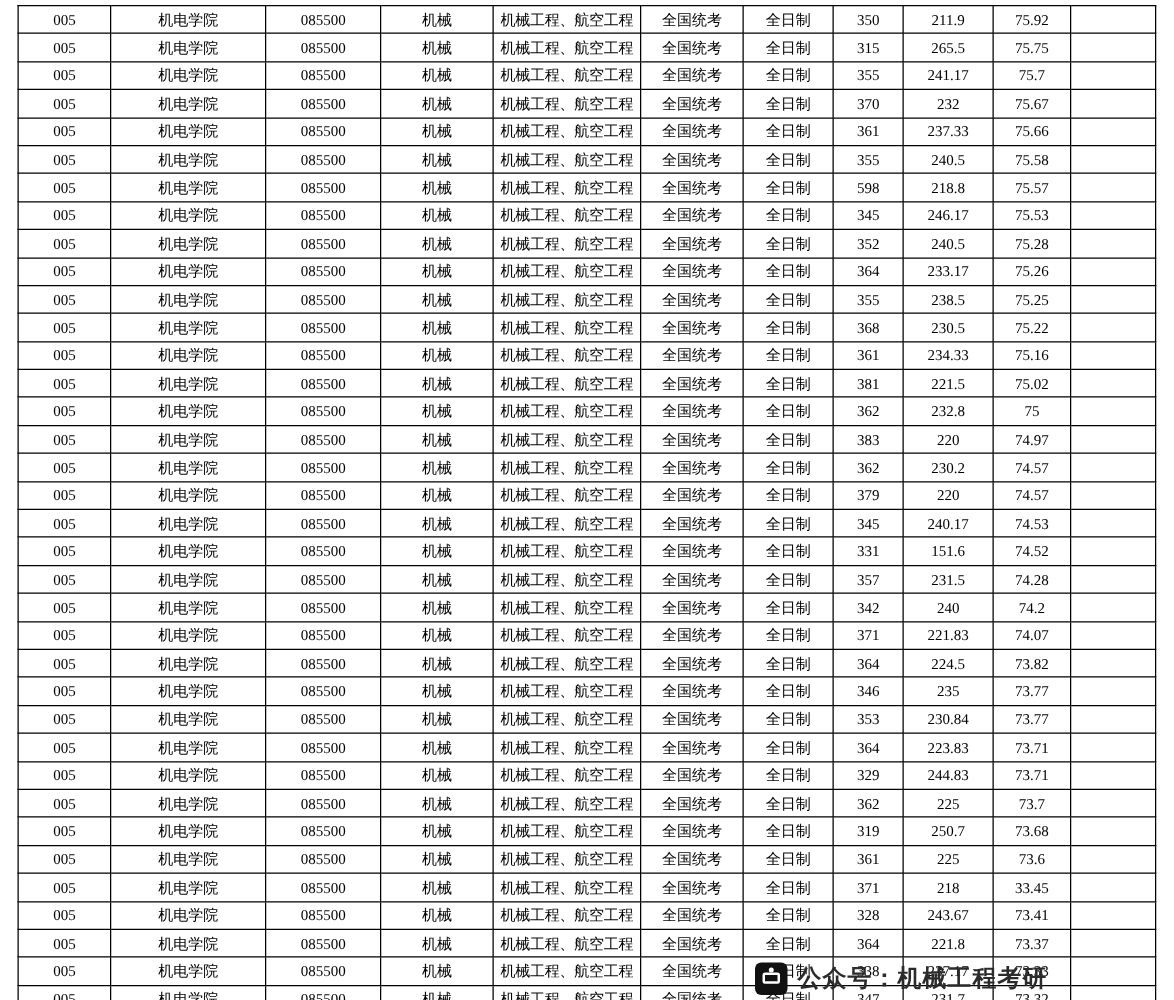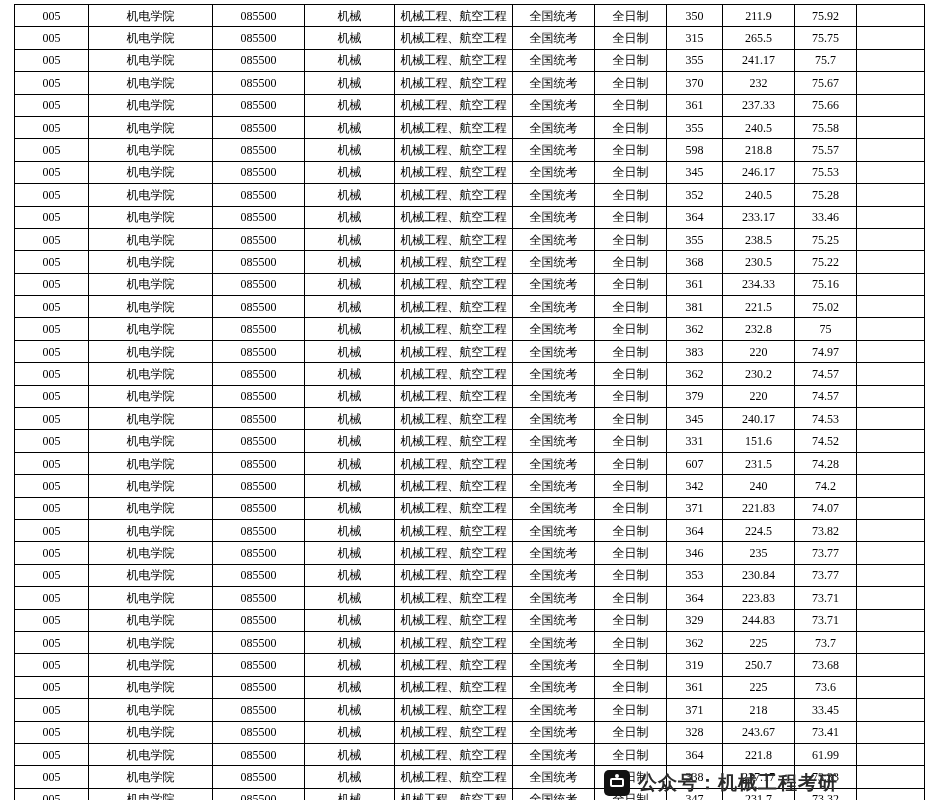--- a/index.html
+++ b/index.html
@@ -252,21 +252,21 @@
         <tr>
           <td class="code">005</td>
           <td class="college">机电学院</td>
           <td class="majorcode">085500</td>
           <td class="major-name">机械</td>
           <td class="direction">机械工程、航空工程</td>
           <td class="exam-type">全国统考</td>
           <td class="study-type">全日制</td>
           <td class="total">364</td>
           <td class="score1">233.17</td>
-          <td class="score2">33.46</td>
+          <td class="score2">75.26</td>
           <td class="blank"></td>
         </tr>
         <tr>
           <td class="code">005</td>
           <td class="college">机电学院</td>
           <td class="majorcode">085500</td>
           <td class="major-name">机械</td>
           <td class="direction">机械工程、航空工程</td>
           <td class="exam-type">全国统考</td>
           <td class="study-type">全日制</td>
@@ -393,21 +393,21 @@
           <td class="blank"></td>
         </tr>
         <tr>
           <td class="code">005</td>
           <td class="college">机电学院</td>
           <td class="majorcode">085500</td>
           <td class="major-name">机械</td>
           <td class="direction">机械工程、航空工程</td>
           <td class="exam-type">全国统考</td>
           <td class="study-type">全日制</td>
-          <td class="total">607</td>
+          <td class="total">357</td>
           <td class="score1">231.5</td>
           <td class="score2">74.28</td>
           <td class="blank"></td>
         </tr>
         <tr>
           <td class="code">005</td>
           <td class="college">机电学院</td>
           <td class="majorcode">085500</td>
           <td class="major-name">机械</td>
           <td class="direction">机械工程、航空工程</td>
@@ -564,21 +564,21 @@
         <tr>
           <td class="code">005</td>
           <td class="college">机电学院</td>
           <td class="majorcode">085500</td>
           <td class="major-name">机械</td>
           <td class="direction">机械工程、航空工程</td>
           <td class="exam-type">全国统考</td>
           <td class="study-type">全日制</td>
           <td class="total">364</td>
           <td class="score1">221.8</td>
-          <td class="score2">61.99</td>
+          <td class="score2">73.37</td>
           <td class="blank"></td>
         </tr>
         <tr>
           <td class="code">005</td>
           <td class="college">机电学院</td>
           <td class="majorcode">085500</td>
           <td class="major-name">机械</td>
           <td class="direction">机械工程、航空工程</td>
           <td class="exam-type">全国统考</td>
           <td class="study-type">全日制</td>

